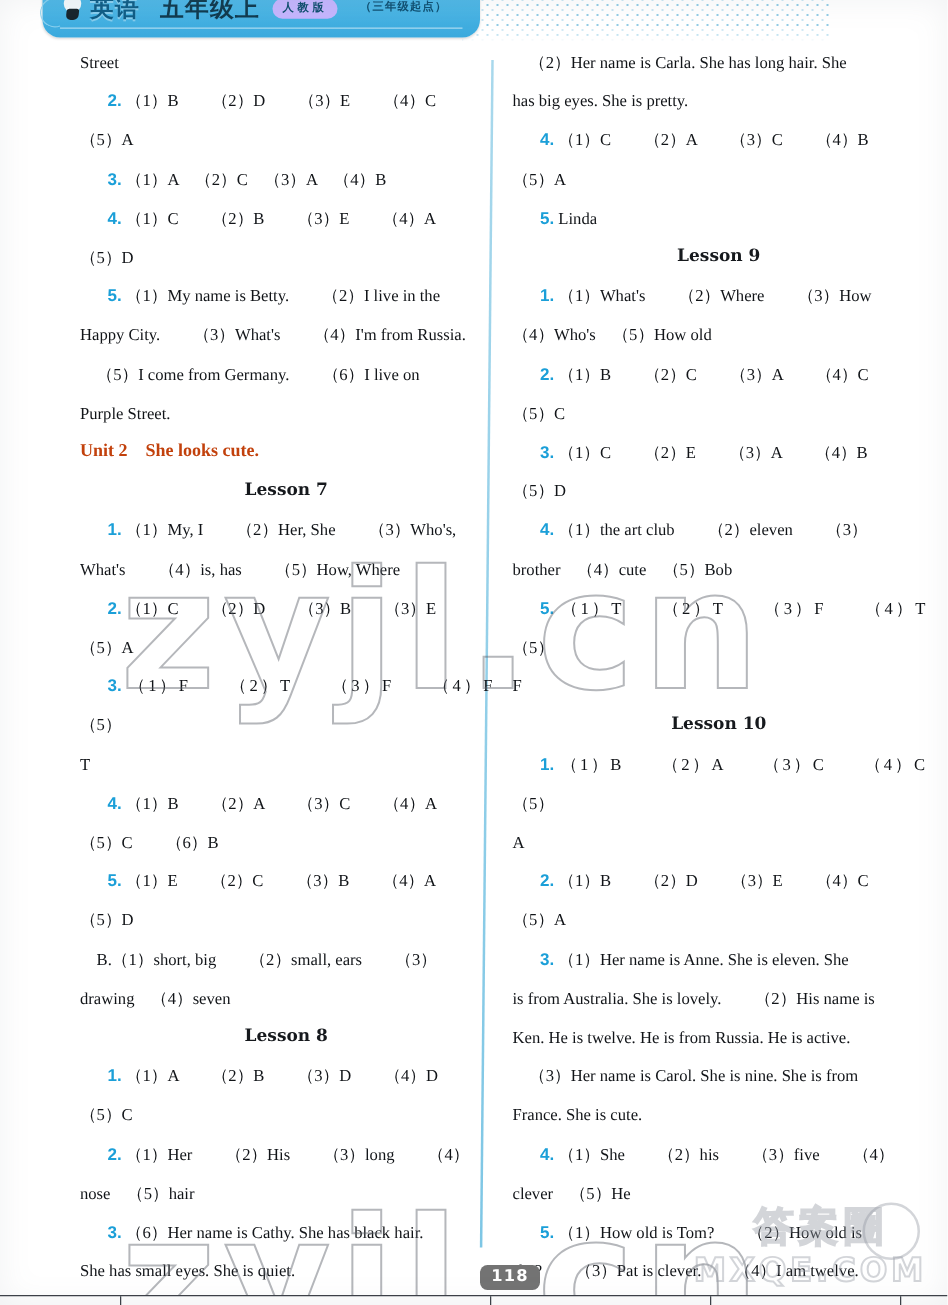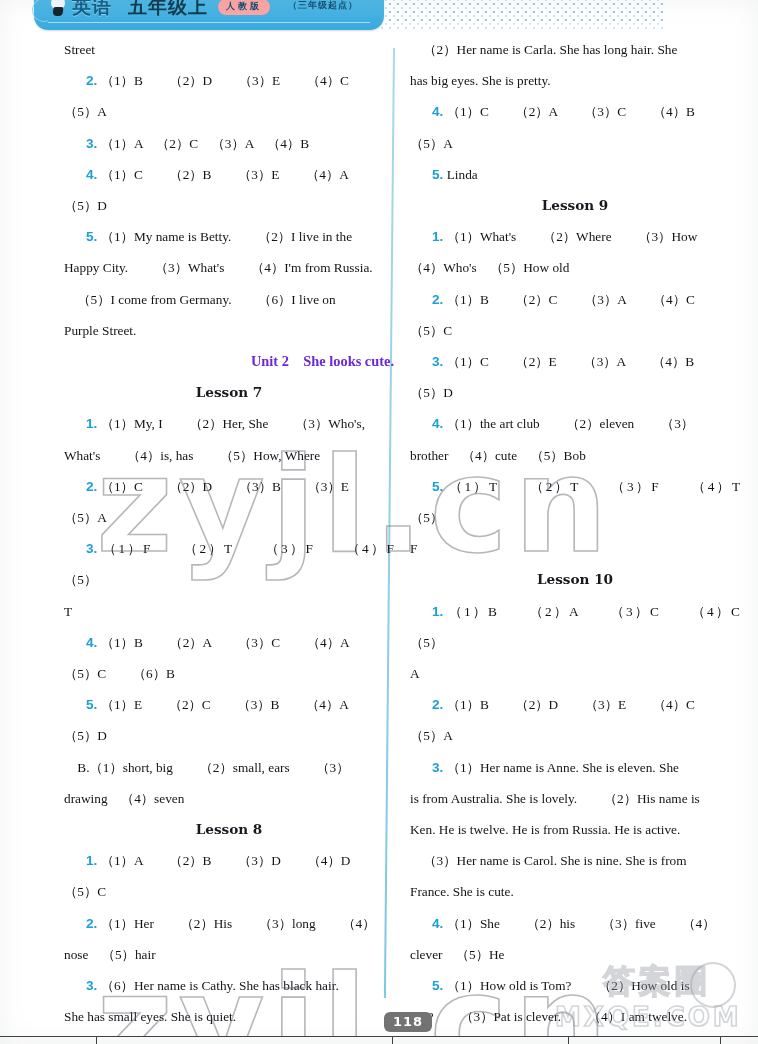--- a/index.html
+++ b/index.html
@@ -65,21 +65,21 @@
     text-shadow:0 1px 0 rgba(255,255,255,.35);
   }
   .hdr-grade{
     position:absolute;left:128px;top:-6px;
     font-family:"DejaVu Sans", sans-serif;
     font-size:19px;font-weight:bold;color:#103a4e;letter-spacing:1px;
   }
   .hdr-pill{
     position:absolute;left:218px;top:-1px;
     padding:1px 8px 2px;border-radius:9px;
-    background:#fca5a5;
+    background:#c4b5fd;
     font-family:"DejaVu Sans", sans-serif;
     font-size:9px;color:#0d4d6d;letter-spacing:3px;font-weight:bold;
   }
   .hdr-note{
     position:absolute;left:288px;top:-1px;
     font-family:"DejaVu Sans", sans-serif;
     font-size:9px;color:#0e4e70;letter-spacing:1px;font-weight:bold;
   }
 
   
@@ -101,21 +101,21 @@
   .col-left{left:64px;}
   .col-right{left:410px;}
 
   .ln{margin:0;white-space:pre-wrap;}
 
   .num{
     color:#1b9fd8;font-weight:bold;font-family:"Liberation Sans", sans-serif;
     font-size:13.6px;
   }
   .unit-title{
-    text-align:right;color:#6d28d9;font-weight:bold;font-size:14.4px;
+    text-align:left;color:#c2410c;font-weight:bold;font-size:14.4px;
     font-family:"Liberation Serif", serif;
   }
   .lesson-title{
     text-align:center;font-weight:bold;font-size:13.6px;color:#16191d;
     font-family:"DejaVu Serif", serif;
   }
   .sp-l{display:inline-block;width:22px;}
 
   
   .wm{

